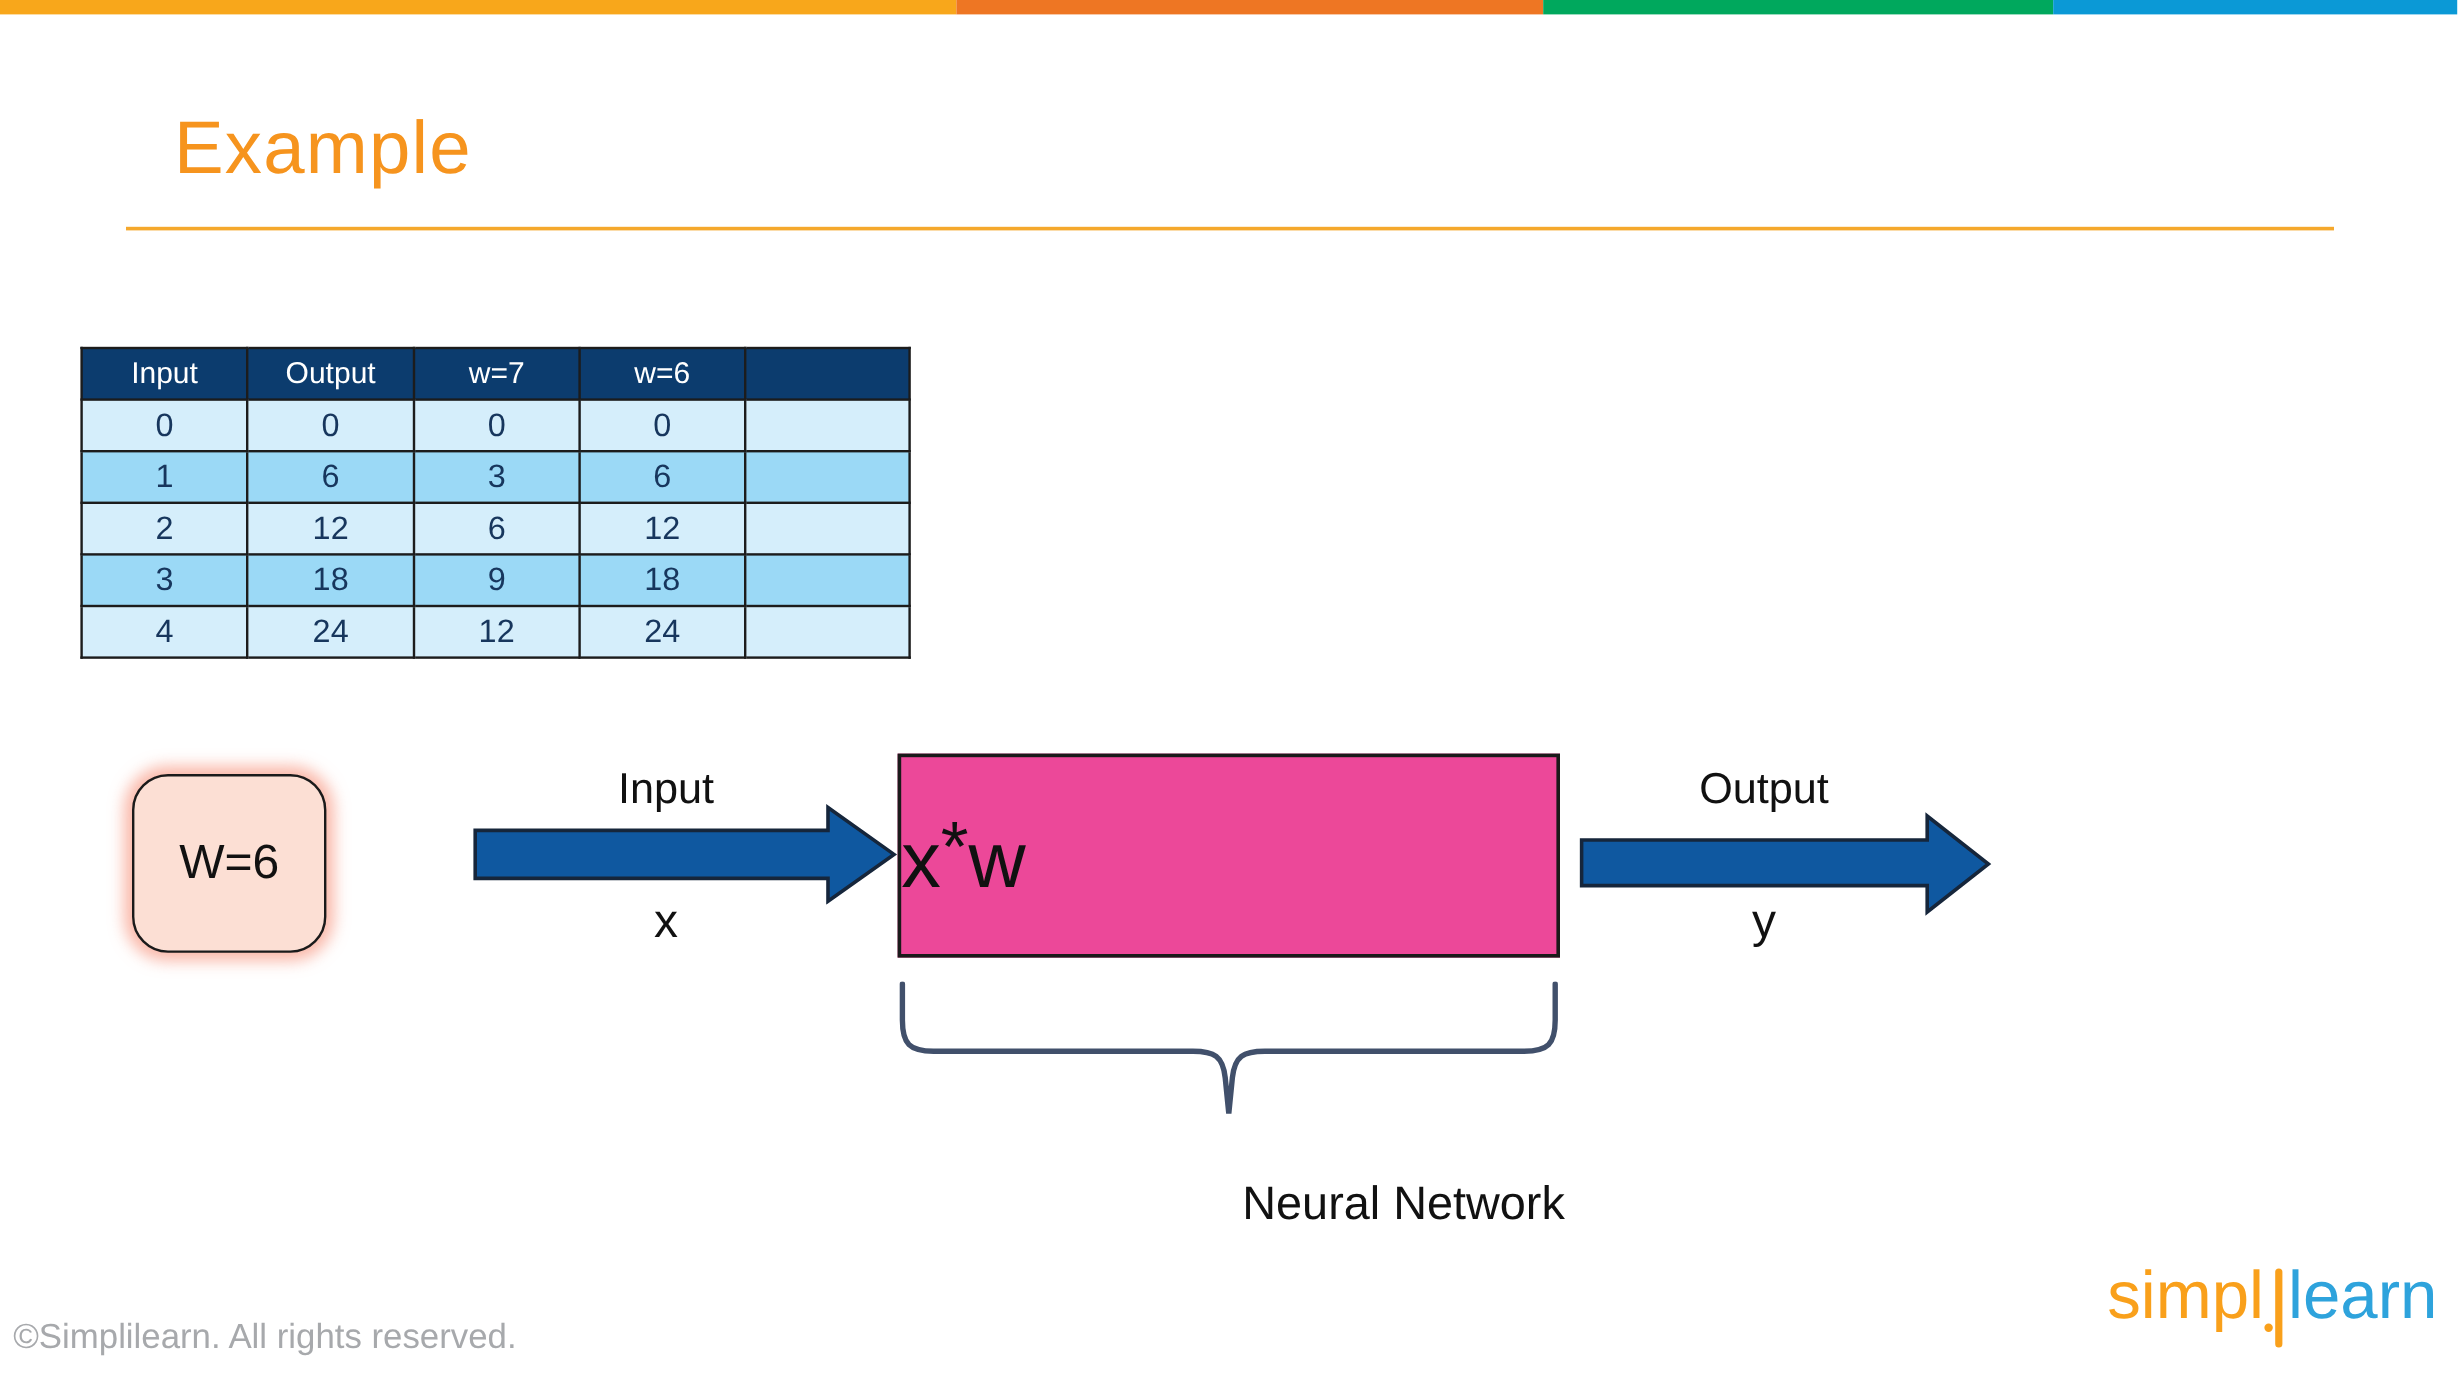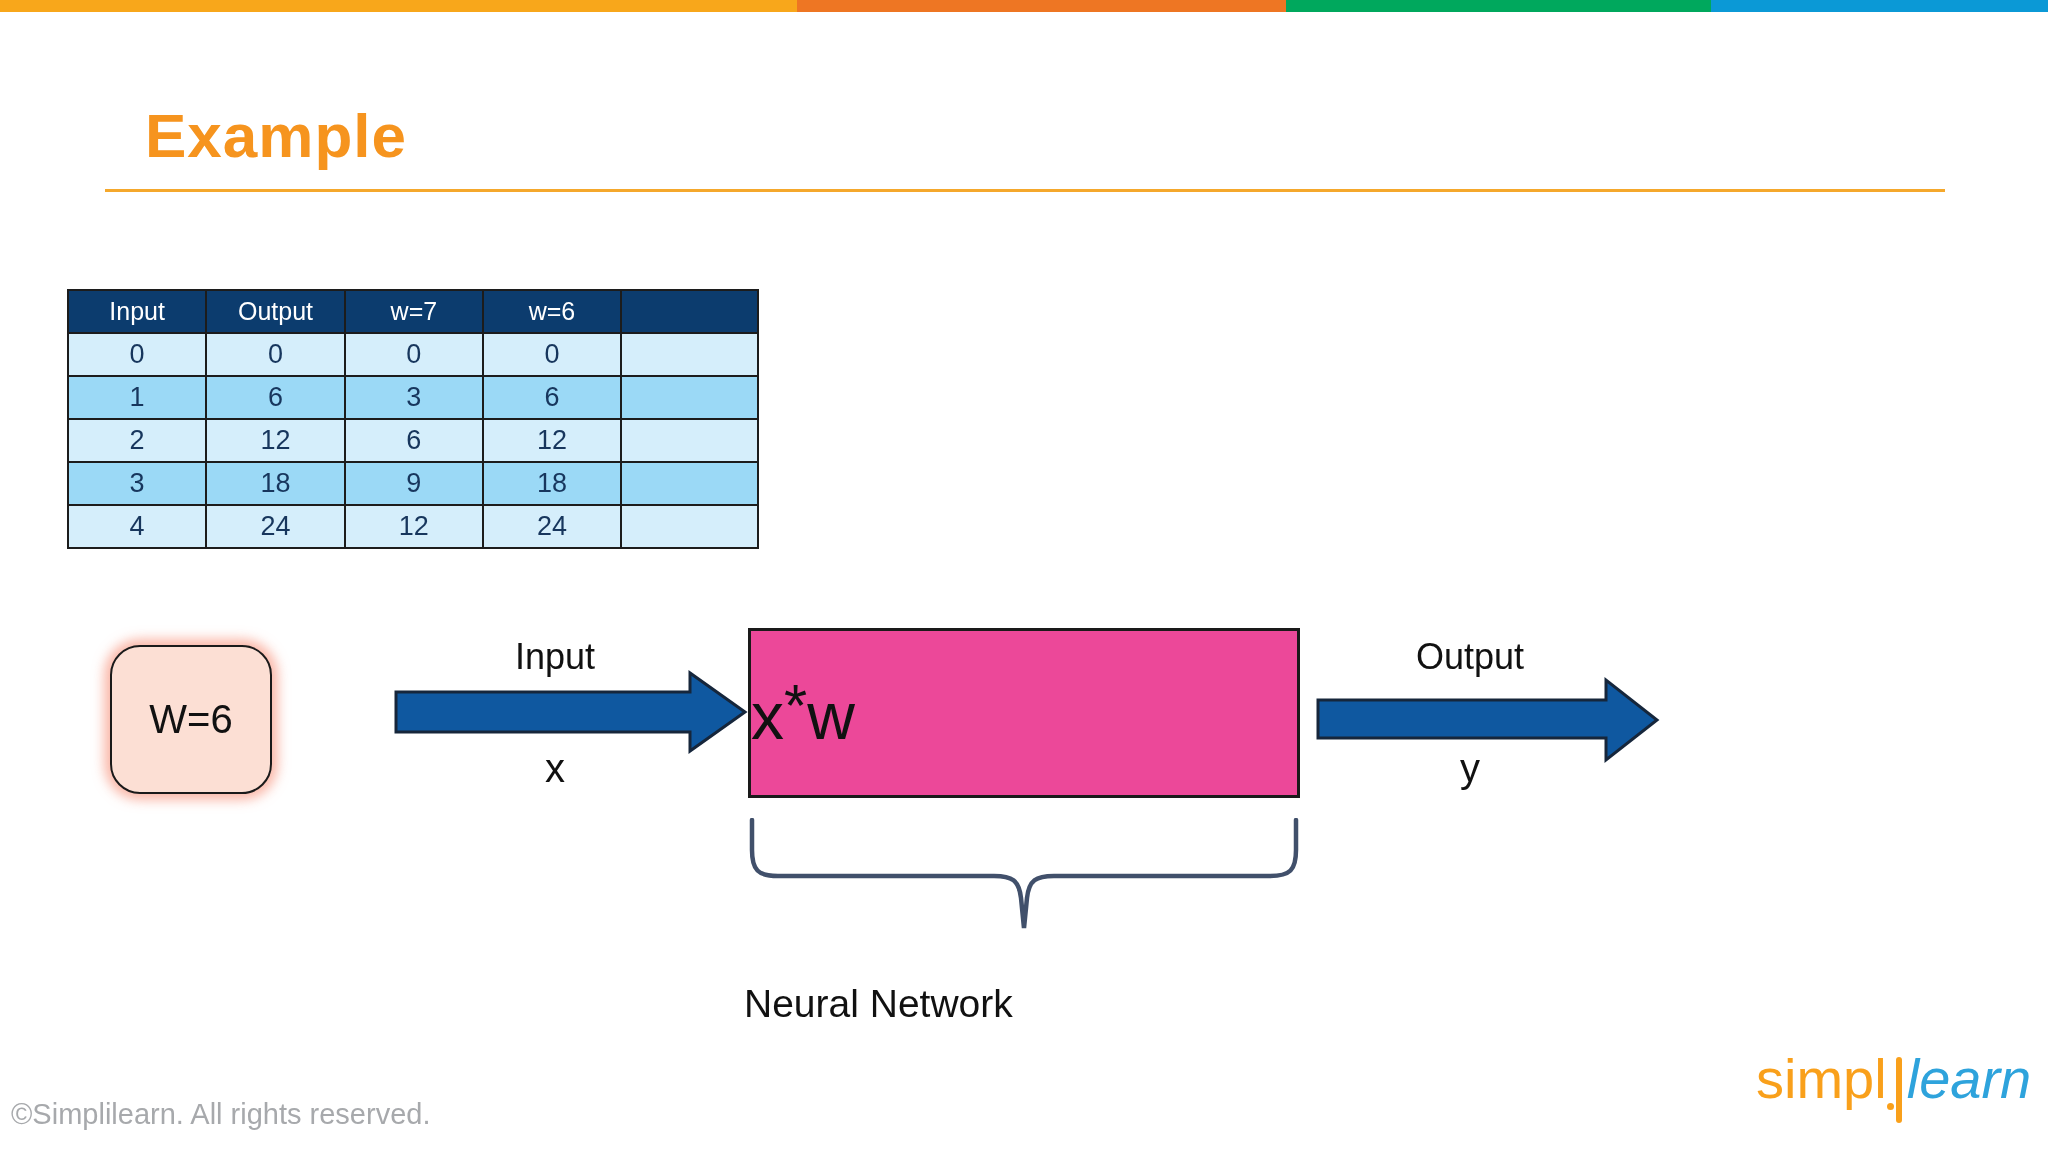--- a/index.html
+++ b/index.html
@@ -5,21 +5,21 @@
   html,body{margin:0;padding:0;background:#ffffff;}
   .slide{position:relative;width:2048px;height:1152px;background:#ffffff;overflow:hidden;
          font-family:"Liberation Sans", sans-serif;}
 
   
   .top-bar{position:absolute;left:0;top:0;width:2048px;height:12px;display:flex;}
   .stripe-seg{height:12px;}
   .seg0{width:797px;} .seg1{width:489px;} .seg2{width:425px;} .seg3{width:337px;}
 
   
-  .title{position:absolute;left:145px;top:88px;font-size:62px;font-weight:bold;color:#F6941E;letter-spacing:1px;margin-top:12px;}
+  .title{position:absolute;left:145px;top:88px;font-size:62px;font-weight:normal;color:#F6941E;letter-spacing:1px;}
   .title-rule{position:absolute;left:105px;top:189px;width:1840px;height:3px;background:#F5A82C;}
 
   
   .tbl-wrap{position:absolute;left:67px;top:243px;width:692px;height:318px;}
   .pred-tab{position:absolute;left:278px;top:0;width:412px;height:62px;background:#D7EDF9;
             border:2px solid #23272b;border-radius:14px 14px 0 0;z-index:0;
             display:flex;align-items:flex-start;justify-content:center;}
   .pred-tab span{margin-top:9px;font-size:25px;color:#17365D;}
   table.dtable{position:absolute;left:0;top:46px;border-collapse:collapse;z-index:1;table-layout:fixed;}
   table.dtable th, table.dtable td{border:2px solid #1c1c1c;width:138px;height:41px;
@@ -42,27 +42,27 @@
   .arrow-svg{position:absolute;}
 
   
   .nnbox{position:absolute;left:748px;top:628px;width:552px;height:170px;background:#ec4899;
          border:3px solid #1a1a1a;box-sizing:border-box;display:flex;align-items:center;justify-content:flex-start;}
   .nn-text{font-size:66px;color:#111;}
   .nn-text .star{vertical-align:0.22em;font-size:0.9em;}
 
   
   .brace-svg{position:absolute;left:744px;top:818px;}
-  .nn-caption{position:absolute;left:744px;top:982px;width:560px;text-align:left;font-size:39px;color:#111;}
+  .nn-caption{position:absolute;left:744px;top:982px;width:560px;text-align:right;font-size:39px;color:#111;}
 
   
   .copyright{position:absolute;left:11px;top:1098px;font-size:29px;color:#A7A9AC;}
   .logo{position:absolute;left:1756px;top:1046px;font-size:56px;font-weight:500;white-space:nowrap;}
   .logo .lg-orange{color:#F9A01B;}
-  .logo .lg-blue{color:#2EA3DC;font-style:italic;}
+  .logo .lg-blue{color:#2EA3DC;}
   .logo-i{position:relative;display:inline-block;width:20px;height:56px;vertical-align:bottom;}
   .logo-i .bar{position:absolute;left:9px;top:2px;width:6px;height:66px;background:#F9A01B;border-radius:3px;}
   .logo-i .dot{position:absolute;left:0px;top:48px;width:7px;height:7px;background:#F9A01B;border-radius:50%;}
 </style>
 </head>
 <body>
 
 <div class="slide">
 
   <div class="top-bar">

